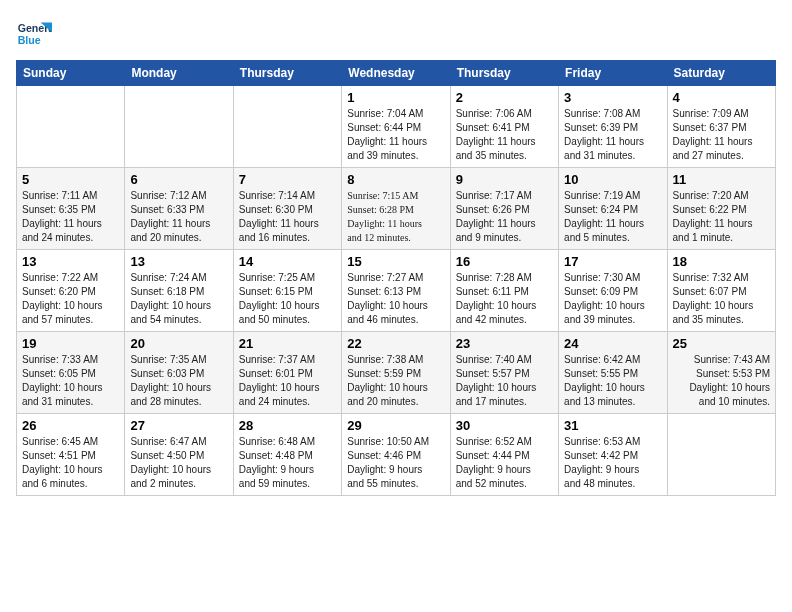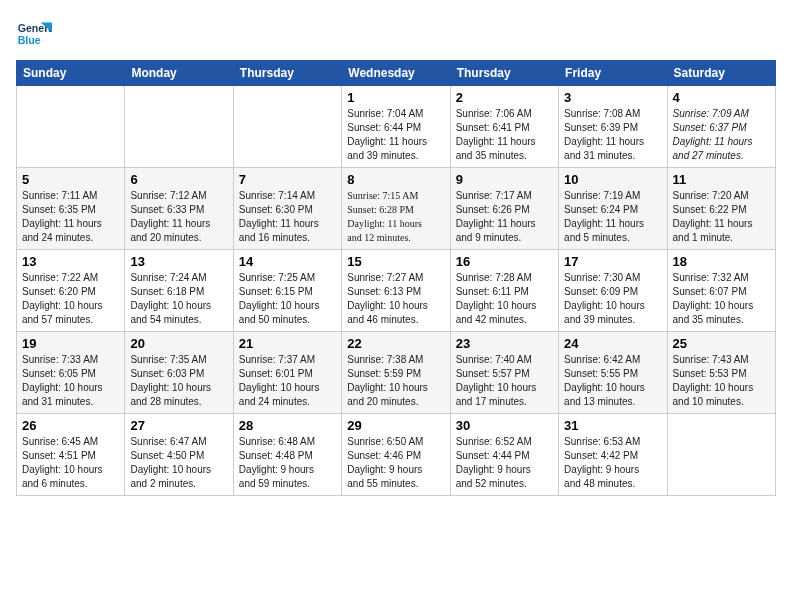--- a/index.html
+++ b/index.html
@@ -127,21 +127,21 @@
         </td>
         <td>
           <span class="day-number">3</span>
           <div class="day-info" style="white-space: pre-line;">Sunrise: 7:08 AM
 Sunset: 6:39 PM
 Daylight: 11 hours
 and 31 minutes.</div>
         </td>
         <td>
           <span class="day-number">4</span>
-          <div class="day-info" style="white-space: pre-line; font-style: italic;">Sunrise: 7:09 AM
+          <div class="day-info" style="white-space: pre-line;">Sunrise: 7:09 AM
 Sunset: 6:37 PM
 Daylight: 11 hours
 and 27 minutes.</div>
         </td>
       </tr>
       <tr>
         <td>
           <span class="day-number">5</span>
           <div class="day-info" style="white-space: pre-line;">Sunrise: 7:11 AM
 Sunset: 6:35 PM
@@ -280,21 +280,21 @@
         </td>
         <td>
           <span class="day-number">24</span>
           <div class="day-info" style="white-space: pre-line;">Sunrise: 6:42 AM
 Sunset: 5:55 PM
 Daylight: 10 hours
 and 13 minutes.</div>
         </td>
         <td>
           <span class="day-number">25</span>
-          <div class="day-info" style="white-space: pre-line;">Sunrise: 7:43 AM
+          <div class="day-info" style="white-space: pre-line; text-align: right;">Sunrise: 7:43 AM
 Sunset: 5:53 PM
 Daylight: 10 hours
 and 10 minutes.</div>
         </td>
       </tr>
       <tr>
         <td>
           <span class="day-number">26</span>
           <div class="day-info" style="white-space: pre-line;">Sunrise: 6:45 AM
 Sunset: 4:51 PM
@@ -310,21 +310,21 @@
         </td>
         <td>
           <span class="day-number">28</span>
           <div class="day-info" style="white-space: pre-line;">Sunrise: 6:48 AM
 Sunset: 4:48 PM
 Daylight: 9 hours
 and 59 minutes.</div>
         </td>
         <td>
           <span class="day-number">29</span>
-          <div class="day-info" style="white-space: pre-line;">Sunrise: 6:50 AM
+          <div class="day-info" style="white-space: pre-line;">Sunrise: 10:50 AM
 Sunset: 4:46 PM
 Daylight: 9 hours
 and 55 minutes.</div>
         </td>
         <td>
           <span class="day-number">30</span>
           <div class="day-info" style="white-space: pre-line;">Sunrise: 6:52 AM
 Sunset: 4:44 PM
 Daylight: 9 hours
 and 52 minutes.</div>

